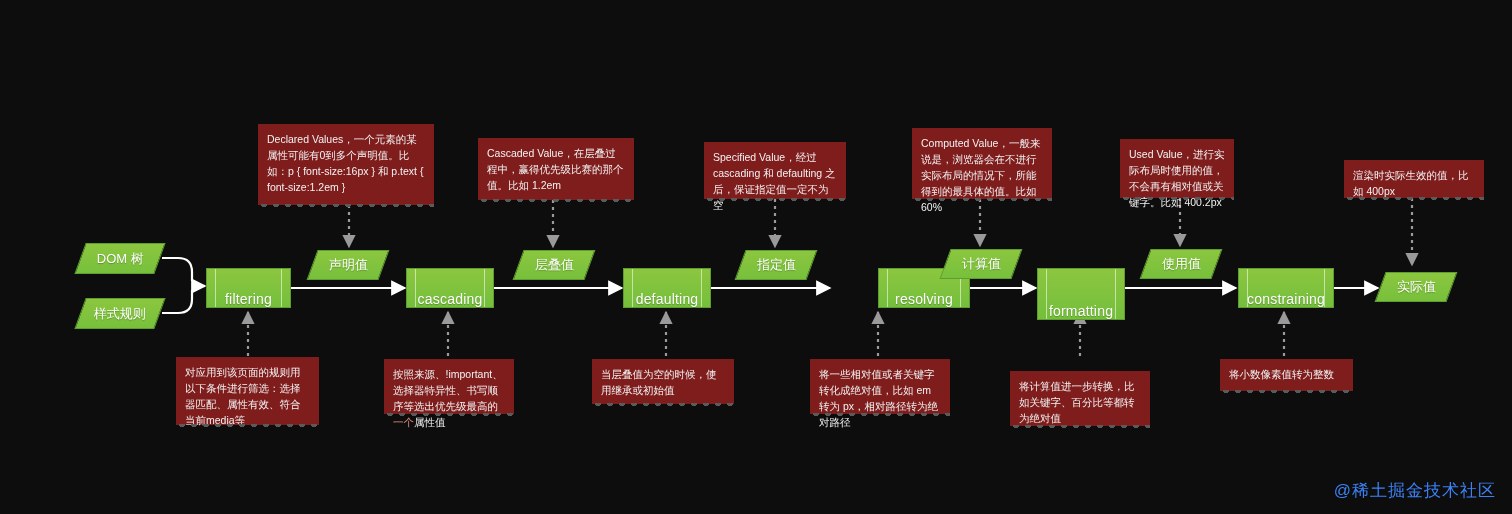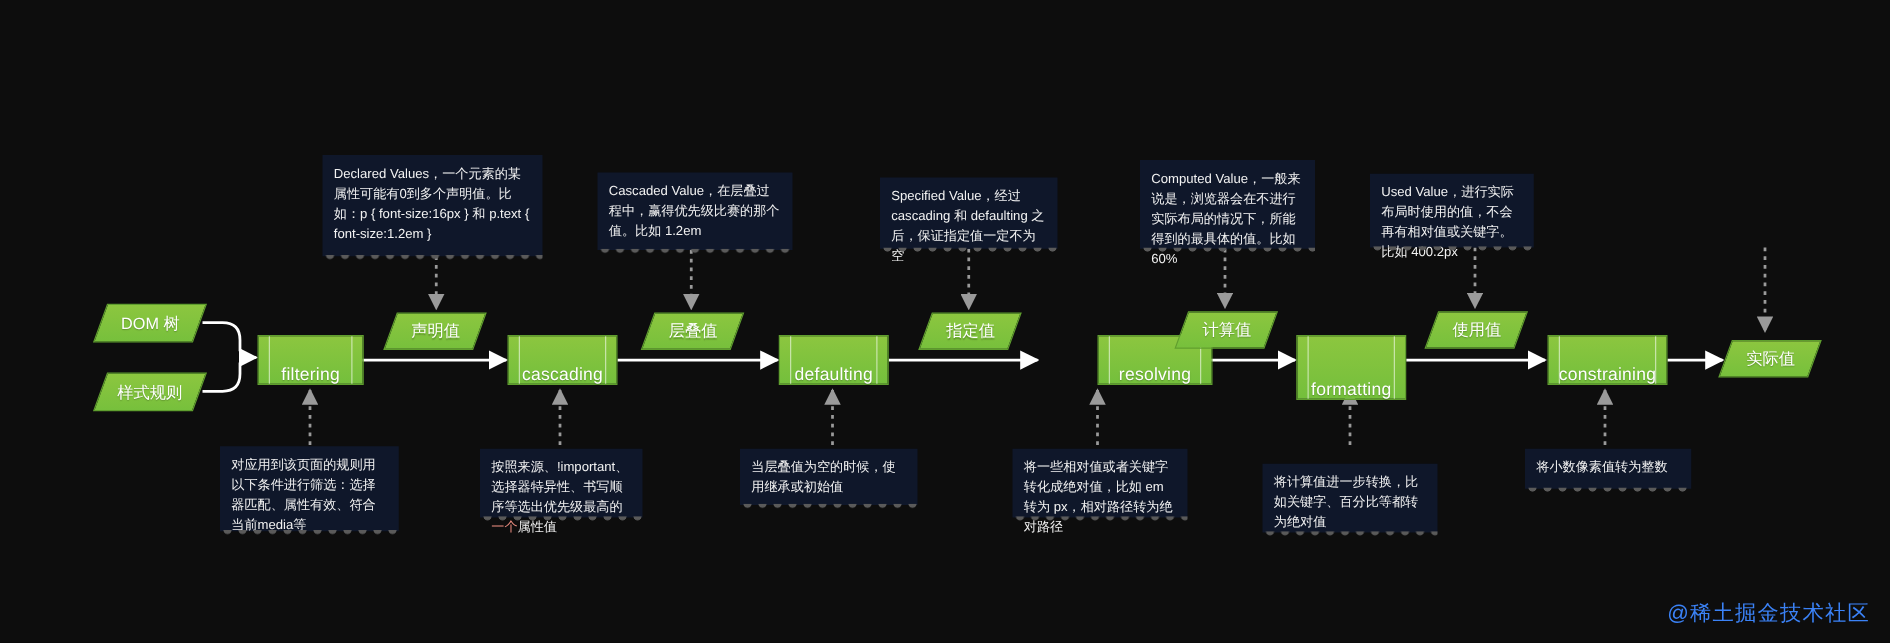--- a/index.html
+++ b/index.html
@@ -69,21 +69,21 @@
     color: #ffffff;
     font-size: 13px;
     white-space: nowrap;
     text-shadow: 0 1px 1px rgba(0,0,0,.25);
   }
 
   
   .note {
     position: absolute;
     box-sizing: border-box;
-    background: #0f172a;
+    background: #7f1d1d;
     color: #f2f2f2;
     font-size: 10.5px;
     line-height: 16px;
     padding: 7px 9px 9px 9px;
     z-index: 3;
     text-align: left;
     word-break: break-word;
   }
   .note::after {
     
@@ -220,22 +220,25 @@
   </div>
   <div class="note" style="left:478px; top:138px; width:156px; height:62px;">
     <span>Cascaded Value，在层叠过程中，赢得优先级比赛的那个值。比如 1.2em</span>
   </div>
   <div class="note" style="left:704px; top:142px; width:142px; height:57px;">
     <span>Specified Value，经过 cascading 和 defaulting 之后，保证指定值一定不为空</span>
   </div>
   <div class="note" style="left:912px; top:128px; width:140px; height:71px;">
     <span>Computed Value，一般来说是，浏览器会在不进行实际布局的情况下，所能得到的最具体的值。比如 60%</span>
   </div>
-  <div class="note" style="left:1096px; top:139px; width:131px; height:59px;">
+  <div class="note" style="left:1120px; top:139px; width:114px; height:59px;">
     <span>Used Value，进行实际布局时使用的值，不会再有相对值或关键字。比如 400.2px</span>
+  </div>
+  <div class="note" style="left:1344px; top:160px; width:140px; height:38px;">
+    <span>渲染时实际生效的值，比如 400px</span>
   </div>
 
   <div class="note" style="left:176px; top:357px; width:143px; height:68px;">
     <span>对应用到该页面的规则用以下条件进行筛选：选择器匹配、属性有效、符合当前media等</span>
   </div>
   <div class="note" style="left:384px; top:359px; width:130px; height:55px;">
     <span>按照来源、!important、选择器特异性、书写顺序等选出优先级最高的</span><span class="hl">一个</span><span>属性值</span>
   </div>
   <div class="note" style="left:592px; top:359px; width:142px; height:45px;">
     <span>当层叠值为空的时候，使用继承或初始值</span>

